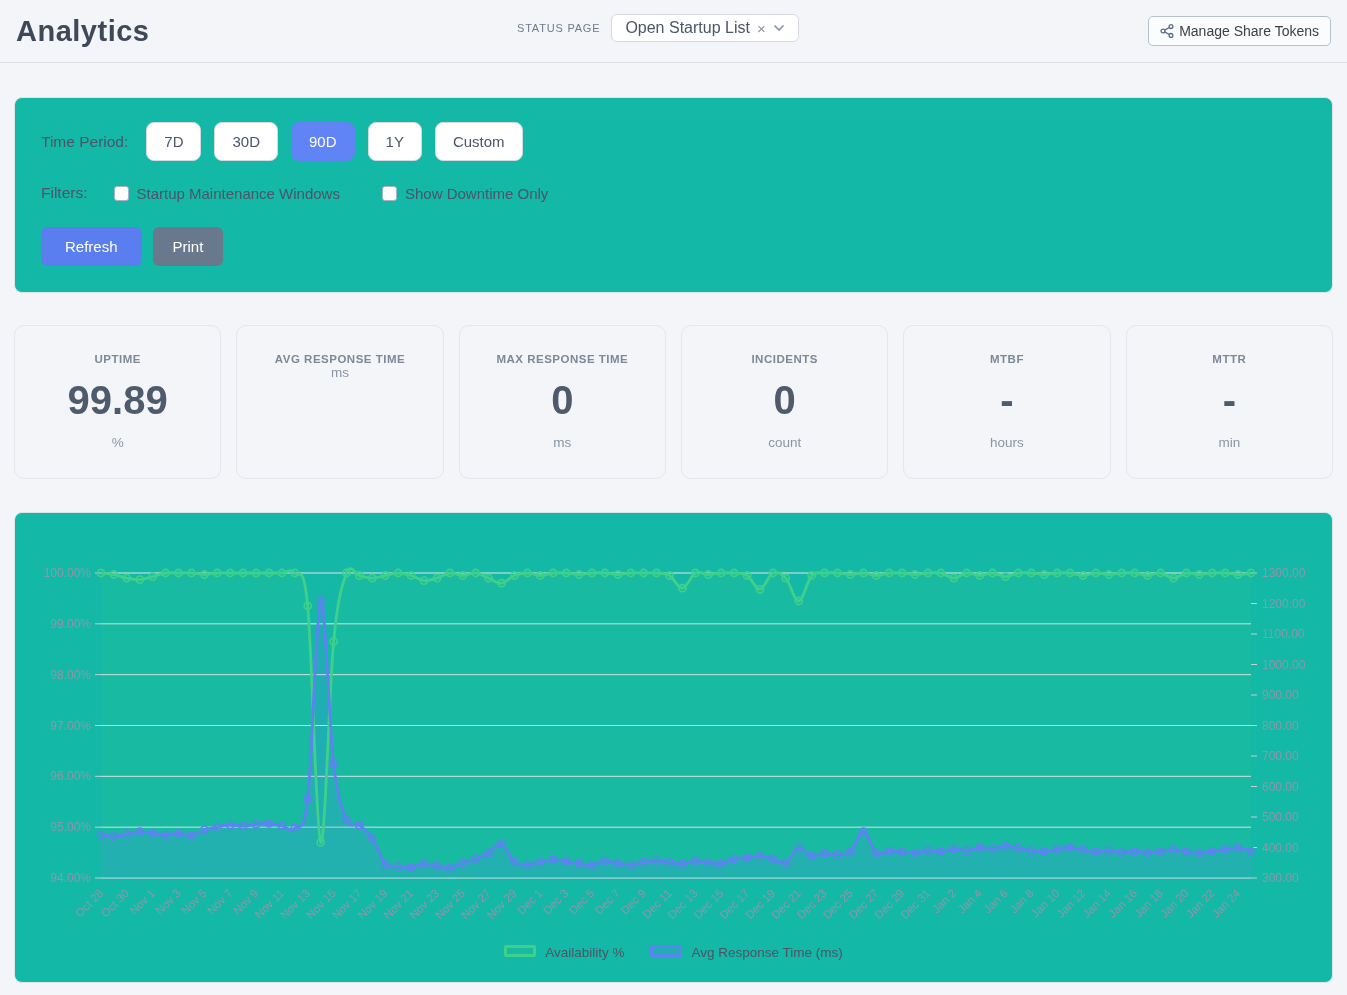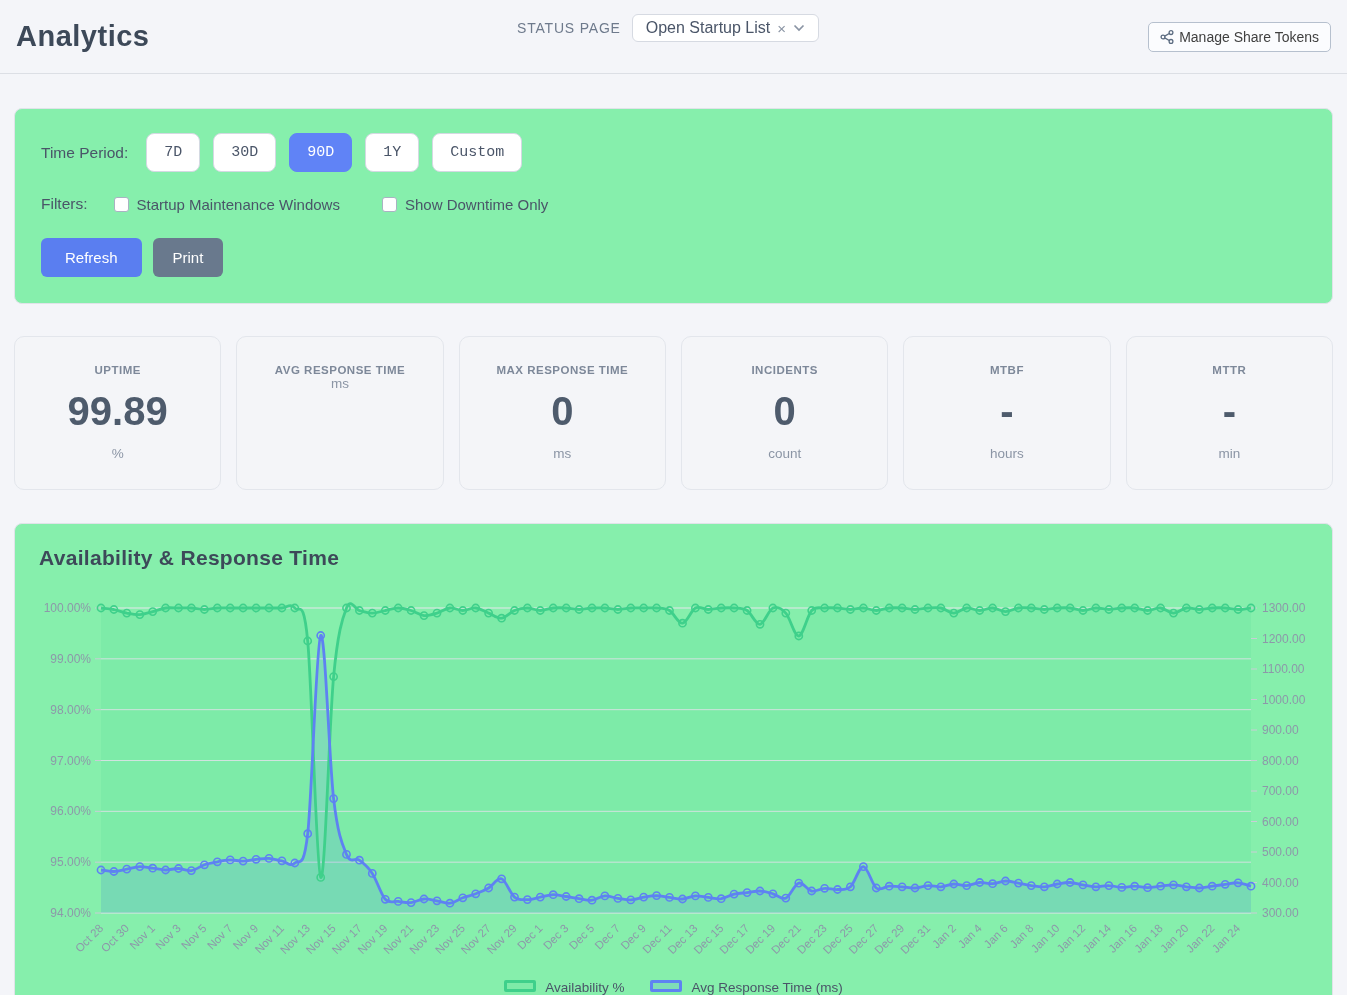--- a/index.html
+++ b/index.html
@@ -5,58 +5,58 @@
   * { margin:0; padding:0; box-sizing:border-box; }
   html,body { width:1347px; height:995px; overflow:hidden; }
   body {
     background:#f4f5f9;
     font-family:"Liberation Sans", sans-serif;
     color:#4a5568;
   }
   
   .header {
     display:flex; align-items:center;
-    height:74px; padding:0 16px;
+    height:63px; padding:0 16px;
     border-bottom:1px solid #dcdfe5;
   }
   .header-title {
     font-size:29px; font-weight:700; color:#3d4959; letter-spacing:.5px;
   }
   .header-center {
     display:flex; align-items:center; gap:11px;
     position:absolute; left:517px; top:8px; height:40px;
   }
   .status-page-label {
-    font-size:14px; letter-spacing:.8px; color:#6e7a8c;
+    font-size:11px; letter-spacing:.8px; color:#6e7a8c;
   }
   .page-select {
     display:flex; align-items:center; gap:7px;
     background:#fff; border:1px solid #d6dae2; border-radius:6px;
     padding:4px 13px; cursor:pointer;
   }
   .page-select .value { font-size:16px; color:#4a5568; }
   .page-select .clear { font-size:15px; color:#8a94a4; cursor:pointer; line-height:1; }
   .manage-btn {
     margin-left:auto;
     display:flex; align-items:center; gap:5px;
     background:#fbfcfe; border:1px solid #b6c0ce; border-radius:5px;
     padding:6px 11px; font-size:14px; color:#404040; cursor:pointer;
   }
   
   .panel {
-    background:#86efac; border:1px solid #e0e3e9; border-radius:8px;
+    background:#14b8a6; border:1px solid #e0e3e9; border-radius:8px;
     margin:0 14px;
   }
   .filter-panel { margin-top:34px; padding:24px 26px 26px; }
   .row { display:flex; align-items:center; }
   .row-label { font-size:15.5px; color:#4a5568; margin-right:18px; }
   .period-btn {
     background:#fff; border:1px solid #d4d9e2; border-radius:8px;
     padding:10px 17px; font-size:15px; color:#4a5568;
-    margin-right:13px; cursor:pointer; font-family:Liberation Mono, monospace;
+    margin-right:13px; cursor:pointer; font-family:Liberation Sans, sans-serif;
   }
   .period-btn.active { background:#6083f6; border-color:#6083f6; color:#fff; }
   .filters-row { margin-top:23px; }
   .filters-row .row-label { margin-right:26px; }
   .chk-item { display:flex; align-items:center; gap:8px; margin-right:42px; cursor:pointer; }
   .chk-item input {
     appearance:none; -webkit-appearance:none;
     width:15px; height:15px; border:1.5px solid #a9b3c2; border-radius:3px;
     background:#fff; cursor:pointer;
   }
@@ -165,21 +165,20 @@
     <div class="stat-unit">hours</div>
   </div>
   <div class="stat-card">
     <div class="stat-label">MTTR</div>
     <div class="stat-value">-</div>
     <div class="stat-unit">min</div>
   </div>
 </div>
 
 <div class="panel chart-panel">
-  <div class="chart-title">Availability &amp; Response Time</div>
   <div class="chart-wrap">
     <svg id="chart-svg" width="1267" height="388">
         <g>
           <line x1="62" y1="24" x2="1212" y2="24" stroke="#e4e6eb" stroke-width="1"></line>
           <line x1="56" y1="24" x2="62" y2="24" stroke="#c9cdd6" stroke-width="1"></line>
           <text x="52" y="28" text-anchor="end" font-size="12" fill="#8d98a9">100.00%</text>
           <line x1="62" y1="74.83333333333334" x2="1212" y2="74.83333333333334" stroke="#e4e6eb" stroke-width="1"></line>
           <line x1="56" y1="74.83333333333334" x2="62" y2="74.83333333333334" stroke="#c9cdd6" stroke-width="1"></line>
           <text x="52" y="78.83333333333334" text-anchor="end" font-size="12" fill="#8d98a9">99.00%</text>
           <line x1="62" y1="125.66666666666667" x2="1212" y2="125.66666666666667" stroke="#e4e6eb" stroke-width="1"></line>

